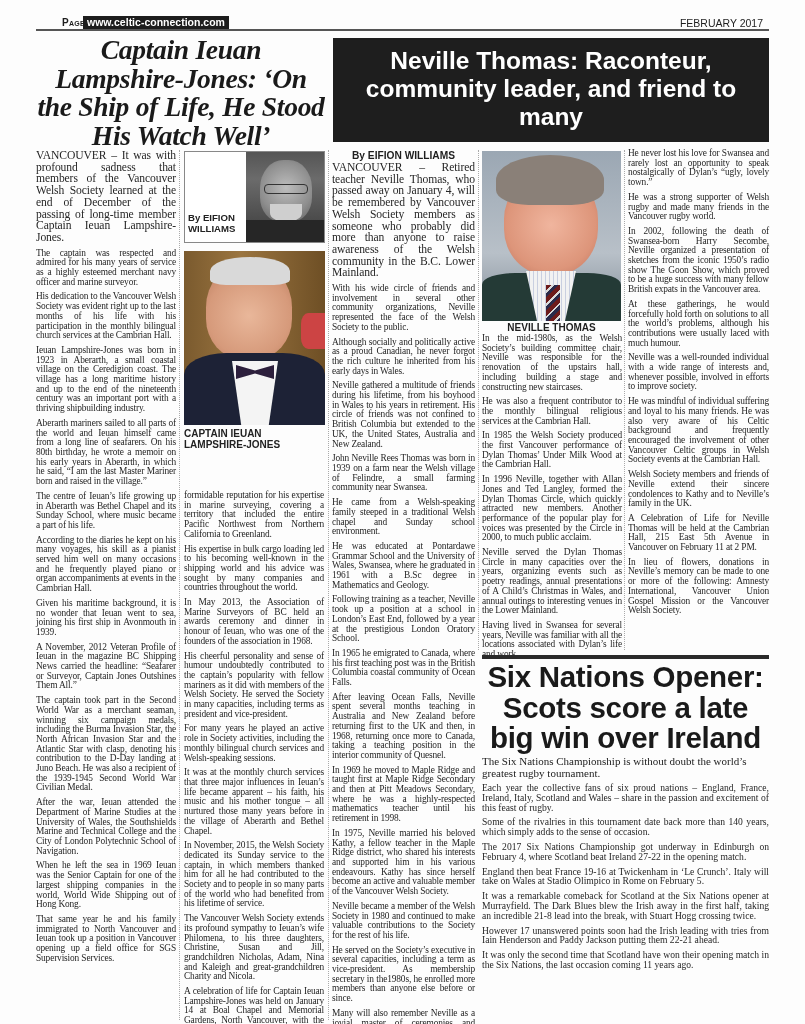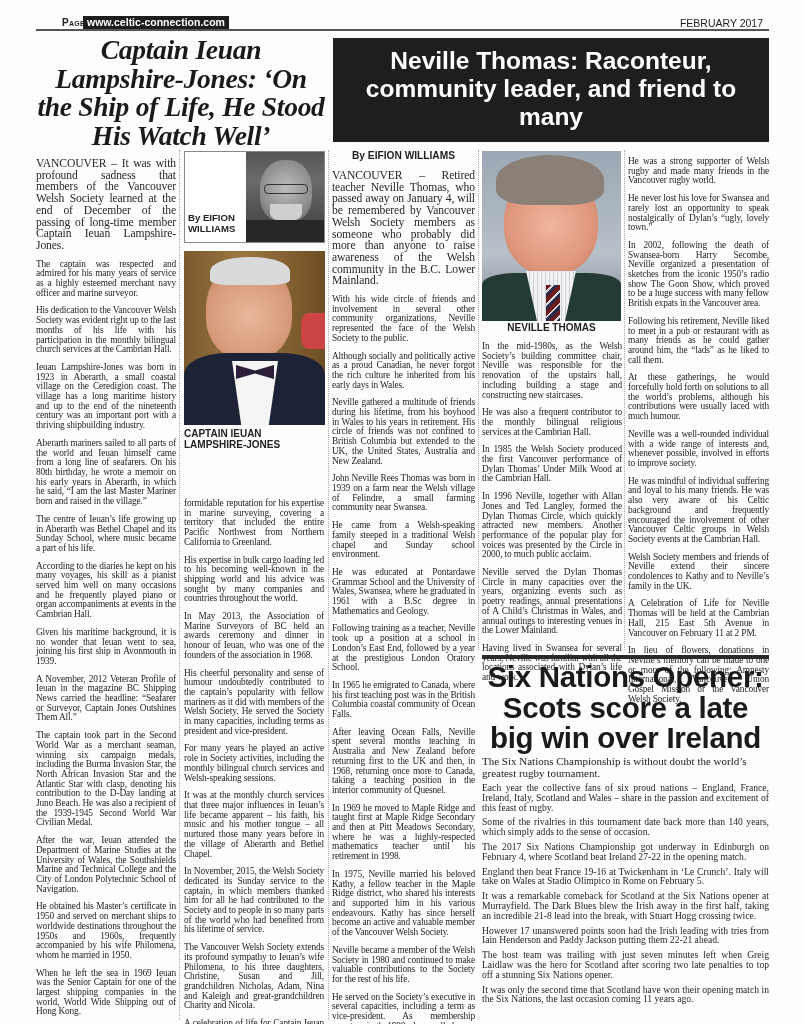--- a/index.html
+++ b/index.html
@@ -11,21 +11,21 @@
   .hdr-page { left: 36px; top: 17px; font-family: "Liberation Sans", sans-serif; font-weight: bold; font-size: 10px; letter-spacing: 0.3px; font-variant: small-caps; margin-left: 26px; }
   .hdr-url { left: 83px; top: 16px; width: 146px; height: 13px; background: #1d1d1d; color: #fff; font-family: "Liberation Sans", sans-serif; font-weight: bold; font-size: 10.5px; line-height: 13px; padding-left: 4px; }
   .hdr-date { right: 42px; top: 17px; font-family: "Liberation Sans", sans-serif; font-size: 10.5px; }
   .hdr-rule { left: 36px; top: 29px; width: 733px; height: 1.5px; background: #555; }
 
   
   .cap-title { left: 36px; top: 36px; width: 290px; text-align: center; font-family: "Liberation Serif", serif; font-weight: bold; font-style: italic; font-size: 27.5px; line-height: 28.5px; color: #1a1a1a; letter-spacing: -0.3px; }
 
   
   .col { font-size: 9.4px; line-height: 9.7px; text-align: justify; color: #262626; letter-spacing: -0.15px; }
-  .col p { margin-bottom: 5px; margin-top: 8px; }
+  .col p { margin-bottom: 5px; }
   .lead { font-size: 11.6px; line-height: 11.7px; letter-spacing: -0.1px; }
   .col1 { left: 36px; top: 150px; width: 140px; }
   .col2 { left: 184px; top: 491px; width: 140px; }
   .col3 { left: 332px; top: 162px; width: 143px; }
   .col4 { left: 482px; top: 334px; width: 140px; }
   .col5 { left: 628px; top: 149px; width: 141px; }
 
   .vdiv { width: 0; border-left: 1px dotted #aaa; }
 
   
@@ -82,21 +82,20 @@
       <p>The captain was respected and admired for his many years of service as a highly esteemed merchant navy officer and marine surveyor.</p>
       <p>His dedication to the Vancouver Welsh Society was evident right up to the last months of his life with his participation in the monthly bilingual church services at the Cambrian Hall.</p>
       <p>Ieuan Lampshire-Jones was born in 1923 in Aberarth, a small coastal village on the Ceredigion coast. The village has a long maritime history and up to the end of the nineteenth century was an important port with a thriving shipbuilding industry.</p>
       <p>Aberarth mariners sailed to all parts of the world and Ieuan himself came from a long line of seafarers. On his 80th birthday, he wrote a memoir on his early years in Aberarth, in which he said, “I am the last Master Mariner born and raised in the village.”</p>
       <p>The centre of Ieuan’s life growing up in Aberarth was Bethel Chapel and its Sunday School, where music became a part of his life.</p>
       <p>According to the diaries he kept on his many voyages, his skill as a pianist served him well on many occasions and he frequently played piano or organ accompaniments at events in the Cambrian Hall.</p>
       <p>Given his maritime background, it is no wonder that Ieuan went to sea, joining his first ship in Avonmouth in 1939.</p>
       <p>A November, 2012 Veteran Profile of Ieuan in the magazine BC Shipping News carried the headline: “Seafarer or Surveyor, Captain Jones Outshines Them All.”</p>
       <p>The captain took part in the Second World War as a merchant seaman, winning six campaign medals, including the Burma Invasion Star, the North African Invasion Star and the Atlantic Star with clasp, denoting his contribution to the D-Day landing at Juno Beach. He was also a recipient of the 1939-1945 Second World War Civilian Medal.</p>
       <p>After the war, Ieuan attended the Department of Marine Studies at the University of Wales, the Southshields Marine and Technical College and the City of London Polytechnic School of Navigation.</p>
-      <p>He obtained his Master’s certificate in 1950 and served on merchant ships to worldwide destinations throughout the 1950s and 1960s, frequently accompanied by his wife Philomena, whom he married in 1950.</p>
       <p>When he left the sea in 1969 Ieuan was the Senior Captain for one of the largest shipping companies in the world, World Wide Shipping out of Hong Kong.</p>
       <p>That same year he and his family immigrated to North Vancouver and Ieuan took up a position in Vancouver opening up a field office for SGS Supervision Services.</p>
     </div>
 </div>
 
 <div class="abs byline-box">
   <div class="byline-text">
     <span style="display:block;width:52px;">By EIFION WILLIAMS</span>
   </div>
   <div class="byline-photo">
@@ -176,38 +175,36 @@
       <p>He was also a frequent contributor to the monthly bilingual religious services at the Cambrian Hall.</p>
       <p>In 1985 the Welsh Society produced the first Vancouver performance of Dylan Thomas’ Under Milk Wood at the Cambrian Hall.</p>
       <p>In 1996 Neville, together with Allan Jones and Ted Langley, formed the Dylan Thomas Circle, which quickly attracted new members. Another performance of the popular play for voices was presented by the Circle in 2000, to much public acclaim.</p>
       <p>Neville served the Dylan Thomas Circle in many capacities over the years, organizing events such as poetry readings, annual presentations of A Child’s Christmas in Wales, and annual outings to interesting venues in the Lower Mainland.</p>
       <p>Having lived in Swansea for several years, Neville was familiar with all the locations associated with Dylan’s life and work.</p>
     </div>
 </div>
 
 <div class="abs col col5">
   <div>
+      <p>He never lost his love for Swansea and rarely lost an opportunity to speak nostalgically of Dylan’s “ugly, lovely town.”</p>
       <p>He was a strong supporter of Welsh rugby and made many friends in the Vancouver rugby world.</p>
-      <p>He never lost his love for Swansea and rarely lost an opportunity to speak nostalgically of Dylan’s “ugly, lovely town.”</p>
       <p>In 2002, following the death of Swansea-born Harry Secombe, Neville organized a presentation of sketches from the iconic 1950’s radio show The Goon Show, which proved to be a huge success with many fellow British expats in the Vancouver area.</p>
-      <p>Following his retirement, Neville liked to meet in a pub or restaurant with as many friends as he could gather around him, the “lads” as he liked to call them.</p>
       <p>At these gatherings, he would forcefully hold forth on solutions to all the world’s problems, although his contributions were usually laced with much humour.</p>
       <p>Neville was a well-rounded individual with a wide range of interests and, whenever possible, involved in efforts to improve society.</p>
       <p>He was mindful of individual suffering and loyal to his many friends. He was also very aware of his Celtic background and frequently encouraged the involvement of other Vancouver Celtic groups in Welsh Society events at the Cambrian Hall.</p>
       <p>Welsh Society members and friends of Neville extend their sincere condolences to Kathy and to Neville’s family in the UK.</p>
       <p>A Celebration of Life for Neville Thomas will be held at the Cambrian Hall, 215 East 5th Avenue in Vancouver on February 11 at 2 PM.</p>
       <p>In lieu of flowers, donations in Neville’s memory can be made to one or more of the following: Amnesty International, Vancouver Union Gospel Mission or the Vancouver Welsh Society.</p>
     </div>
 </div>
 
 <div class="abs sn-rule"></div>
 <div class="abs sn-title">Six Nations Opener: Scots score a late big win over Ireland</div>
 <div class="abs sn-intro">The Six Nations Championship is without doubt the world’s greatest rugby tournament.</div>
 <div class="abs sn-body">
     <p>Each year the collective fans of six proud nations – England, France, Ireland, Italy, Scotland and Wales – share in the passion and excitement of this feast of rugby.</p>
     <p>Some of the rivalries in this tournament date back more than 140 years, which simply adds to the sense of occasion.</p>
     <p>The 2017 Six Nations Championship got underway in Edinburgh on February 4, where Scotland beat Ireland 27-22 in the opening match.</p>
     <p>England then beat France 19-16 at Twickenham in ‘Le Crunch’. Italy will take on Wales at Stadio Olimpico in Rome on February 5.</p>
     <p>It was a remarkable comeback for Scotland at the Six Nations opener at Murrayfield. The Dark Blues blew the Irish away in the first half, taking an incredible 21-8 lead into the break, with Stuart Hogg crossing twice.</p>
     <p>However 17 unanswered points soon had the Irish leading with tries from Iain Henderson and Paddy Jackson putting them 22-21 ahead.</p>
-    <p>The host team was trailing with just seven minutes left when Greig Laidlaw was the hero for Scotland after scoring two late penalties to top off a stunning Six Nations opener.</p>
     <p>It was only the second time that Scotland have won their opening match in the Six Nations, the last occasion coming 11 years ago.</p>
   </div>
 
 </body></html>

